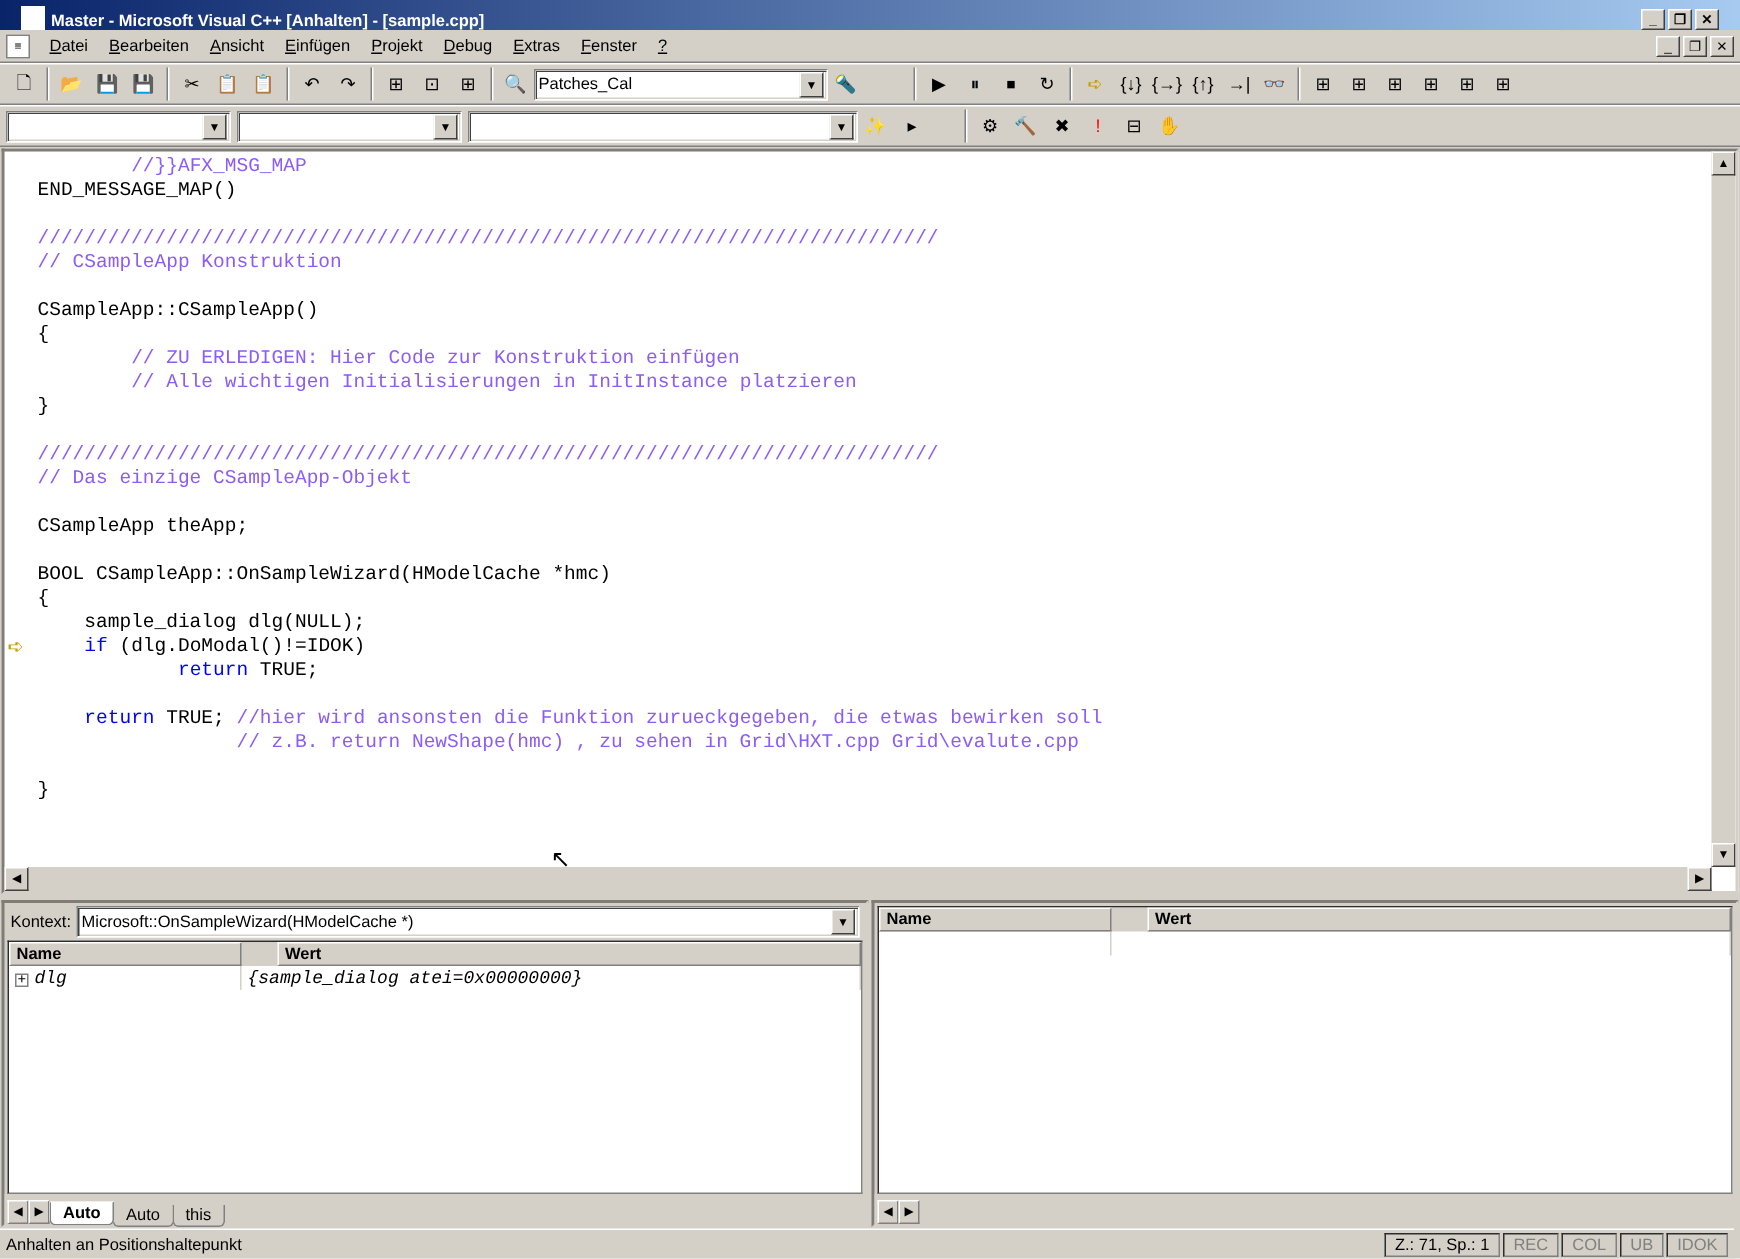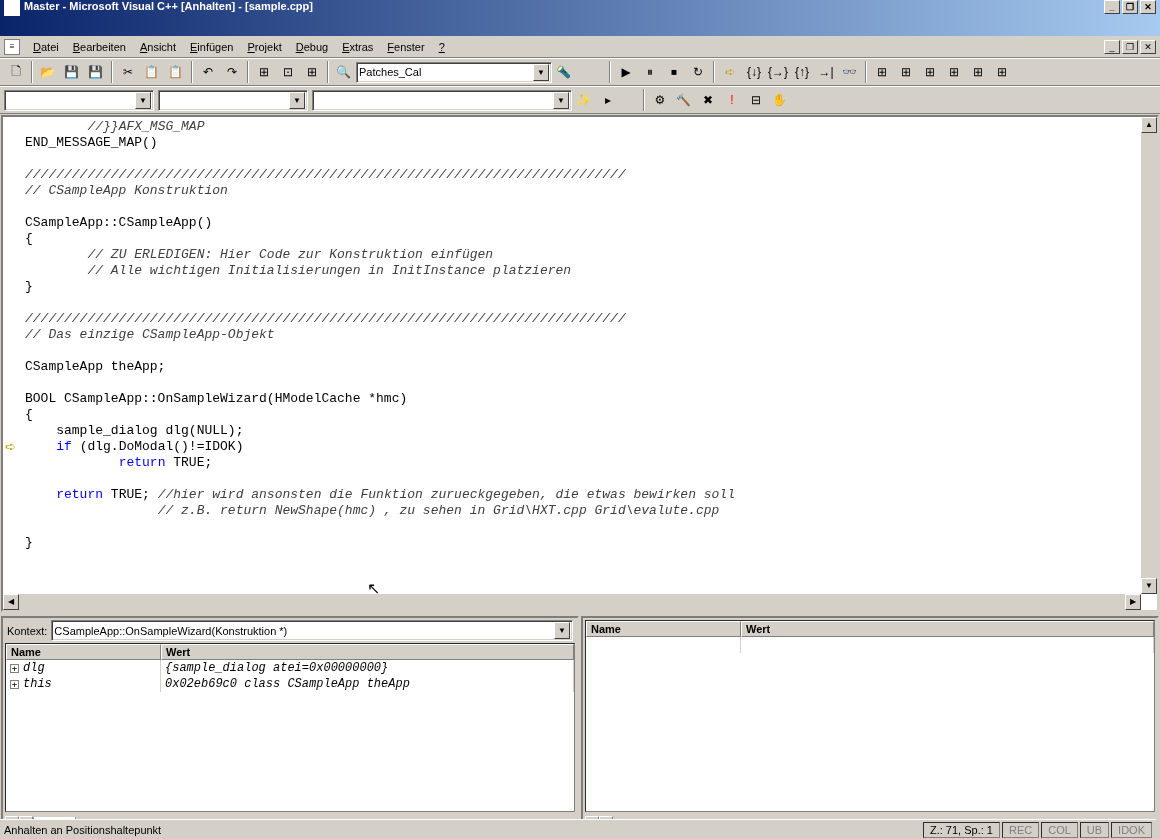--- a/index.html
+++ b/index.html
@@ -8,24 +8,24 @@
   font-size: 11px;
   background: #d4d0c8;
   width: 1160px;
   height: 839px;
   overflow: hidden;
   position: relative;
 }
 .titlebar {
   background: linear-gradient(to right, #0a246a, #a6caf0);
   color: white;
-  height: 36px;
-  display: flex;
-  align-items: flex-start;
-  padding: 0 4px;
+  height: 20px;
+  display: flex;
+  align-items: flex-end;
+  padding: 0 14px;
   font-weight: bold;
 }
 .titlebar-icon {
   width: 16px; height: 16px;
   background: #fff;
   margin-right: 4px;
   display: inline-flex;
   align-items: center;
   justify-content: center;
   font-size: 9px;
@@ -125,21 +125,21 @@
 .code-content {
   font-family: "Courier New", monospace;
   font-size: 13px;
   line-height: 16px;
   padding: 2px 4px 2px 22px;
   white-space: pre;
   color: black;
   position: absolute;
   left: 0; top: 0; right: 16px; bottom: 16px;
 }
-.cmt { color: #404040; font-style: italic; }
+.cmt { color: #8b5cf6; }
 .kw { color: #0000ff; }
 .gutter {
   position: absolute;
   left: 2px; top: 2px; bottom: 18px;
   width: 18px;
 }
 .bp-arrow {
   position: absolute;
   left: 0;
   width: 14px; height: 14px;
@@ -193,20 +193,21 @@
 .grid {
   flex: 1;
   background: white;
   border: 1px inset #808080;
   margin: 0 2px;
   overflow: hidden;
 }
 .grid-header {
   display: flex;
   background: #d4d0c8;
+  gap: 24px;
 }
 .grid-header-cell {
   border: 1px solid;
   border-color: #fff #808080 #808080 #fff;
   padding: 1px 4px;
   font-weight: bold;
   font-size: 11px;
 }
 .grid-row {
   display: flex;
@@ -384,38 +385,34 @@
     </div>
     <span class="cursor-img">↖</span>
   </div>
 
   <div class="debug-panels">
 
     <div class="debug-panel">
       <div class="ctx-row">
         <span>Kontext:</span>
         <div class="combo" style="flex:1">
-          <span>CSampleApp::OnSampleWizard(Konstruktion *)</span>
+          <span>Microsoft::OnSampleWizard(HModelCache *)</span>
           <span class="combo-arrow">▼</span>
         </div>
       </div>
       <div class="grid">
         <div class="grid-header">
           <div class="grid-header-cell" style="width:155px">Name</div>
           <div class="grid-header-cell" style="flex:1">Wert</div>
         </div>
         <div id="vars-rows">
             <div class="grid-row">
               <div class="grid-cell" style="width:155px"><span class="expand">+</span>dlg</div>
               <div class="grid-cell" style="flex:1">{sample_dialog atei=0x00000000}</div>
             </div>
-            <div class="grid-row">
-              <div class="grid-cell" style="width:155px"><span class="expand">+</span>this</div>
-              <div class="grid-cell" style="flex:1">0x02eb69c0 class CSampleApp  theApp</div>
-            </div>
           </div>
       </div>
       <div class="tab-row">
         <span class="tab-scroll">◀</span>
         <span class="tab-scroll">▶</span>
         <span id="vars-tabs"><span class="tab active">Auto</span><span class="tab">Auto</span><span class="tab">this</span></span>
       </div>
     </div>
 
     <div class="debug-panel">

